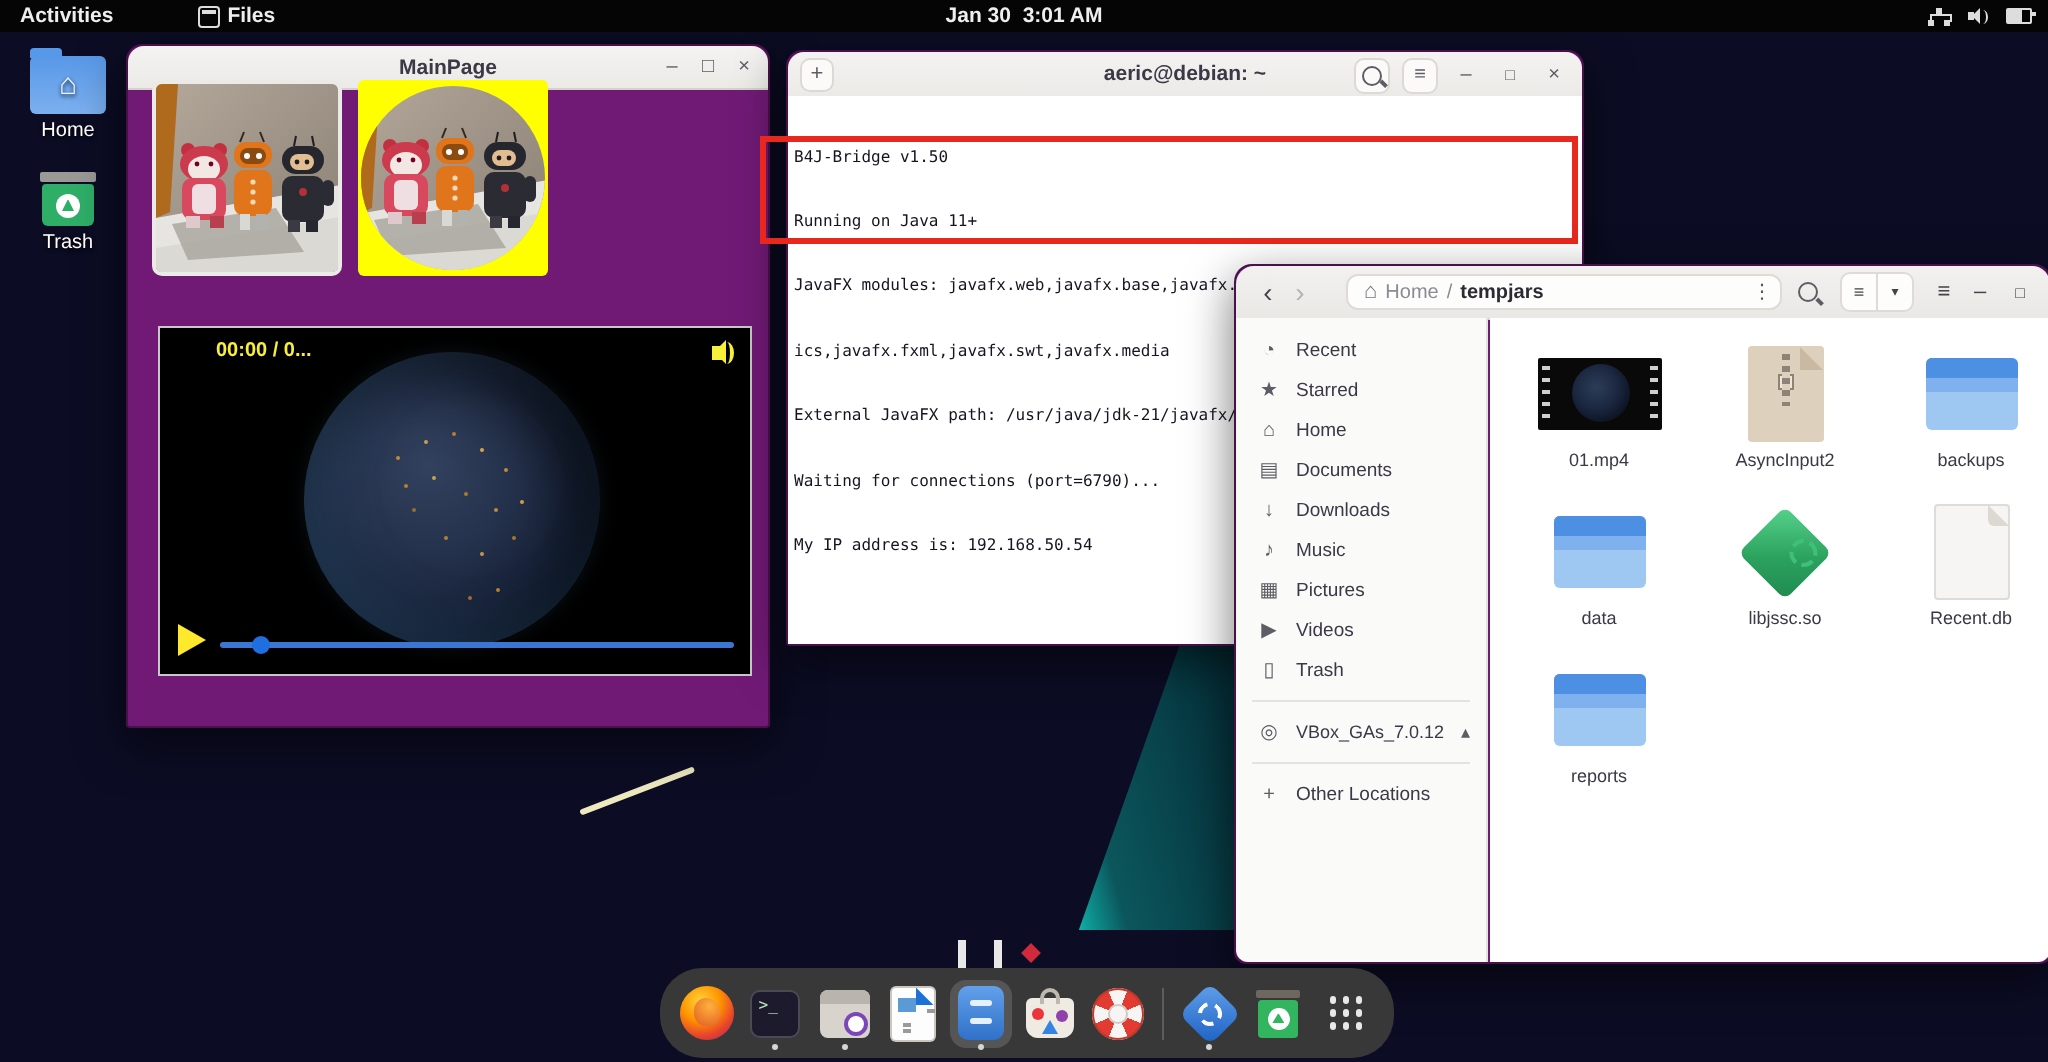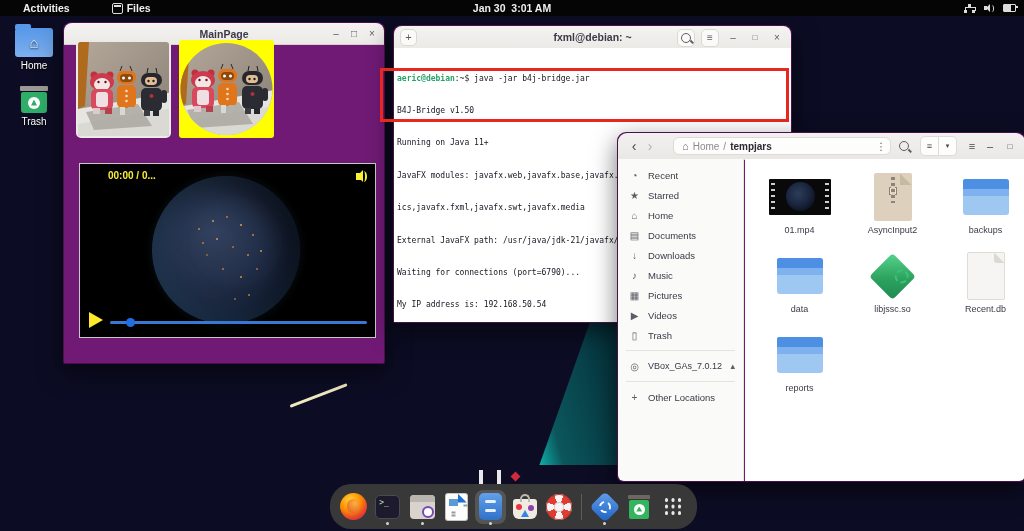--- a/index.html
+++ b/index.html
@@ -3,21 +3,21 @@
 <meta charset="utf-8">
 <style>
   html,body{margin:0;padding:0;}
   body{width:1024px;height:531px;position:relative;overflow:hidden;
        font-family:"Liberation Sans",sans-serif;background:#0c0c24;}
   .abs{position:absolute;}
 
   
   .topbar{left:0;top:0;width:1024px;height:16px;background:#050505;color:#eee;
           display:flex;align-items:center;font-size:10.5px;z-index:90;}
-  .tb-activities{margin-left:23px;font-weight:bold;}
+  .tb-activities{margin-left:10px;font-weight:bold;}
   .tb-app{margin-left:42px;display:flex;align-items:center;gap:4px;font-weight:bold;justify-content:space-between;}
   .tb-appicon{width:9px;height:9px;border:1px solid #ddd;border-radius:2px;
               display:inline-block;position:relative;}
   .tb-appicon::after{content:"";position:absolute;left:1px;top:1px;right:1px;height:2px;background:#ddd;}
   .tb-clock{position:absolute;left:0;right:0;text-align:center;white-space:pre;font-weight:bold;}
   .tb-status{position:absolute;right:8px;top:0;height:16px;display:flex;align-items:center;gap:9px;}
   .net-icon{width:11px;height:9px;position:relative;}
   .net-icon::before{content:"";position:absolute;left:4px;top:0;width:3px;height:3px;background:#ddd;}
   .net-icon::after{content:"";position:absolute;left:0;bottom:0;width:3px;height:3px;background:#ddd;
                    box-shadow:8px 0 0 #ddd;}
@@ -369,33 +369,32 @@
     <div class="abs play-btn"></div>
     <div class="abs seek">
       <div class="abs seek-thumb"></div>
     </div>
   </div>
 </div>
 
 <div class="abs window terminal">
   <div class="titlebar" style="height:22px">
     <div class="win-btn framed term-newtab">+</div>
-    <div class="tb-title">fxml@debian: ~</div>
+    <div class="tb-title">aeric@debian: ~</div>
     <div class="term-controls">
       <div class="win-btn framed">
           <span class="lens"></span>
         </div>
       <div class="win-btn framed">≡</div>
       <div class="win-btn">–</div>
       <div class="win-btn" style="font-size:8px">□</div>
       <div class="win-btn">×</div>
     </div>
   </div>
   <div class="term-body">
-    <div><span class="prompt-user">aeric@debian</span><span>:~$ </span><span>java -jar b4j-bridge.jar</span></div>
     <div>B4J-Bridge v1.50</div>
     <div>Running on Java 11+</div>
     <div>JavaFX modules: javafx.web,javafx.base,javafx.swing,javafx.controls,javafx.graph</div>
     <div>ics,javafx.fxml,javafx.swt,javafx.media</div>
     <div>External JavaFX path: /usr/java/jdk-21/javafx/lib</div>
     <div>Waiting for connections (port=6790)...</div>
     <div>My IP address is: 192.168.50.54</div>
     
     
     

